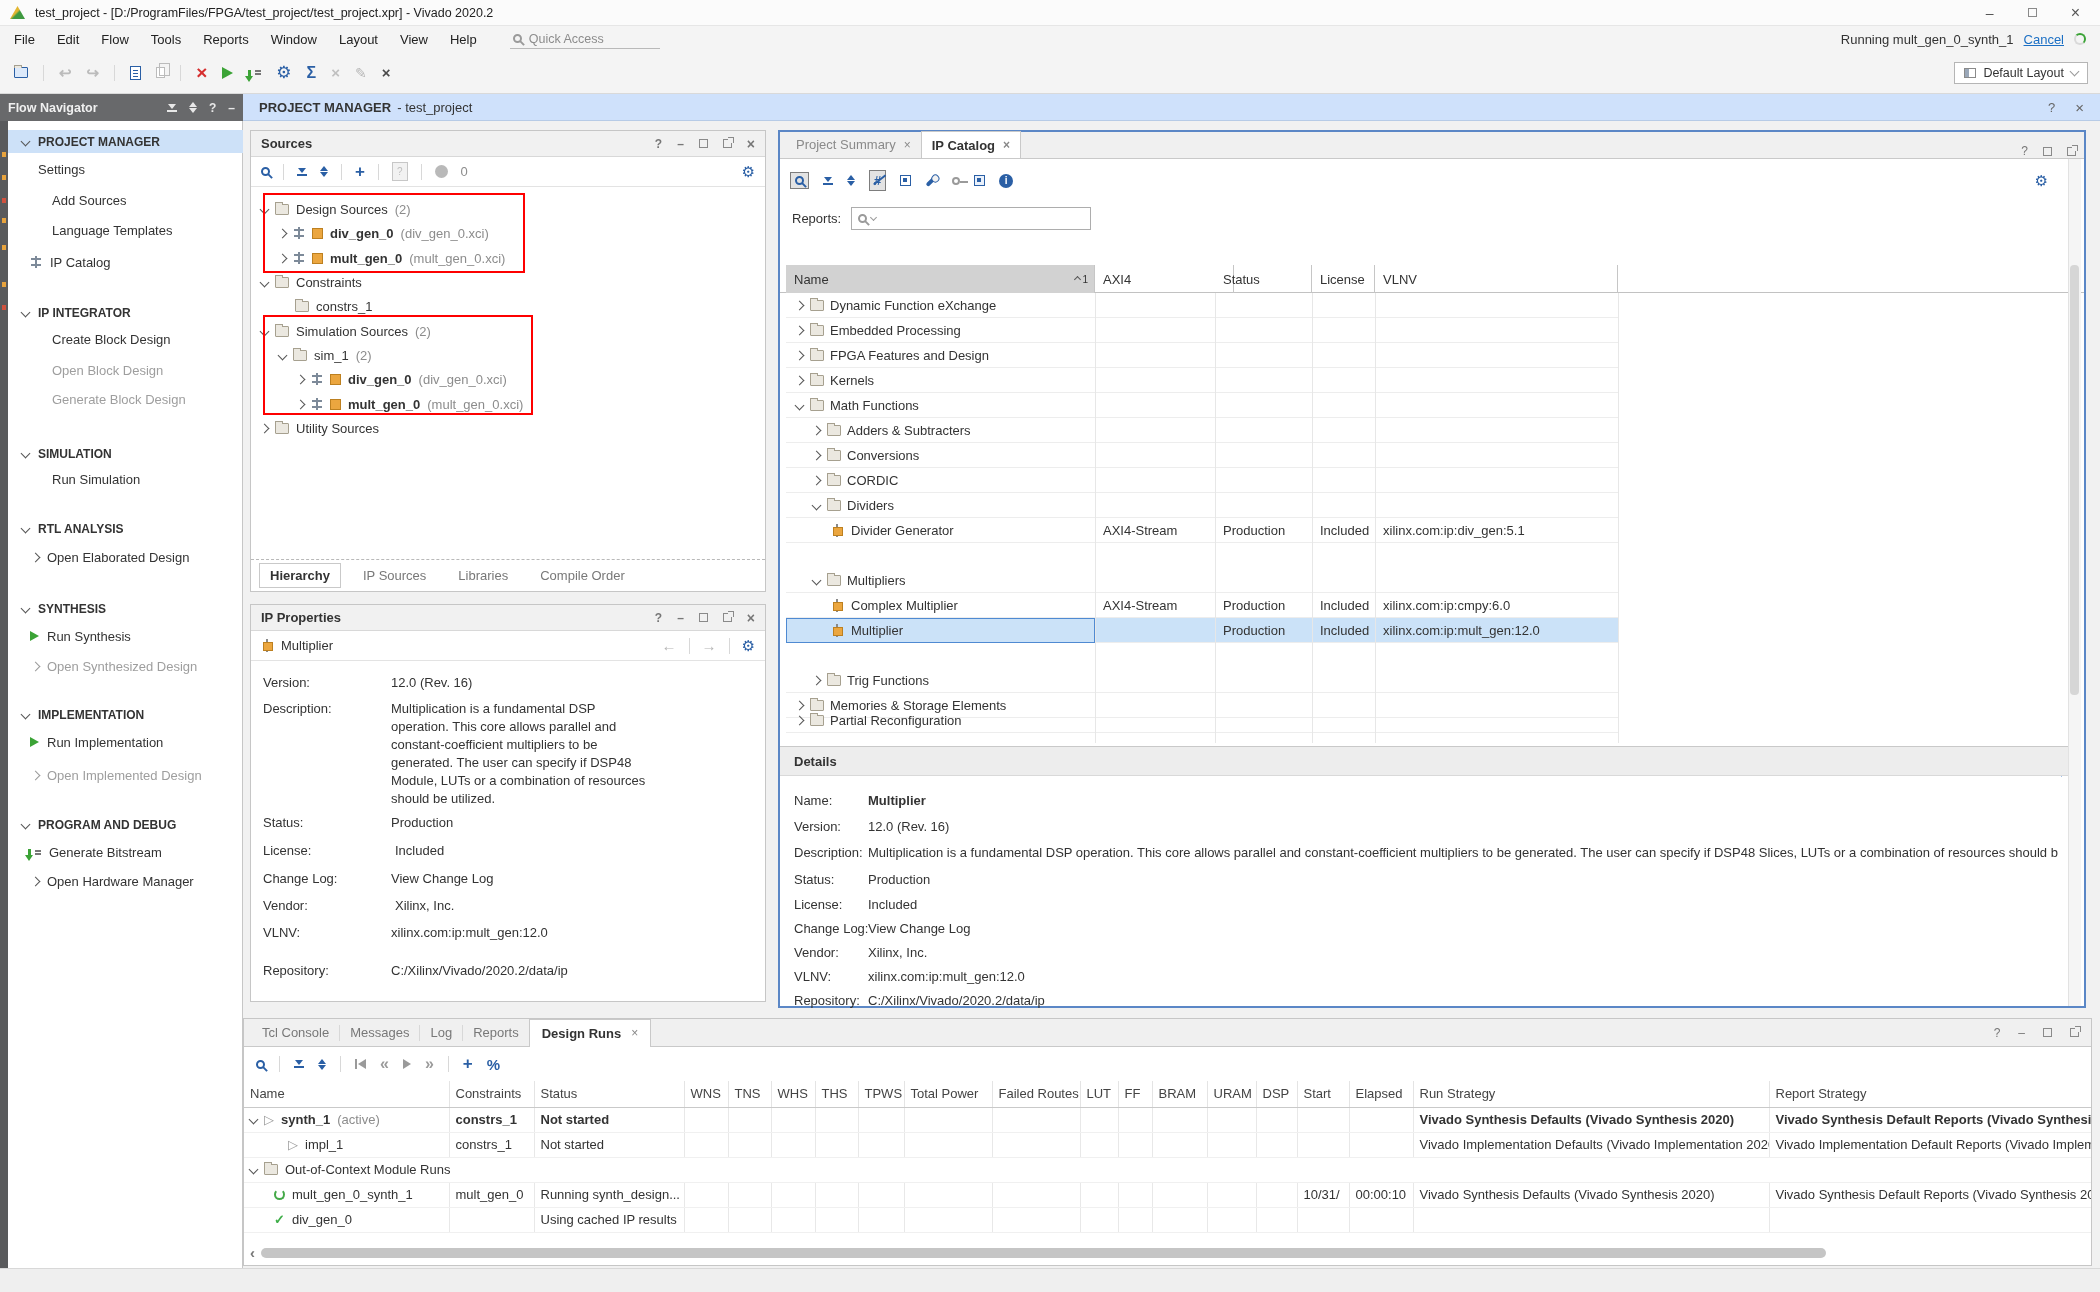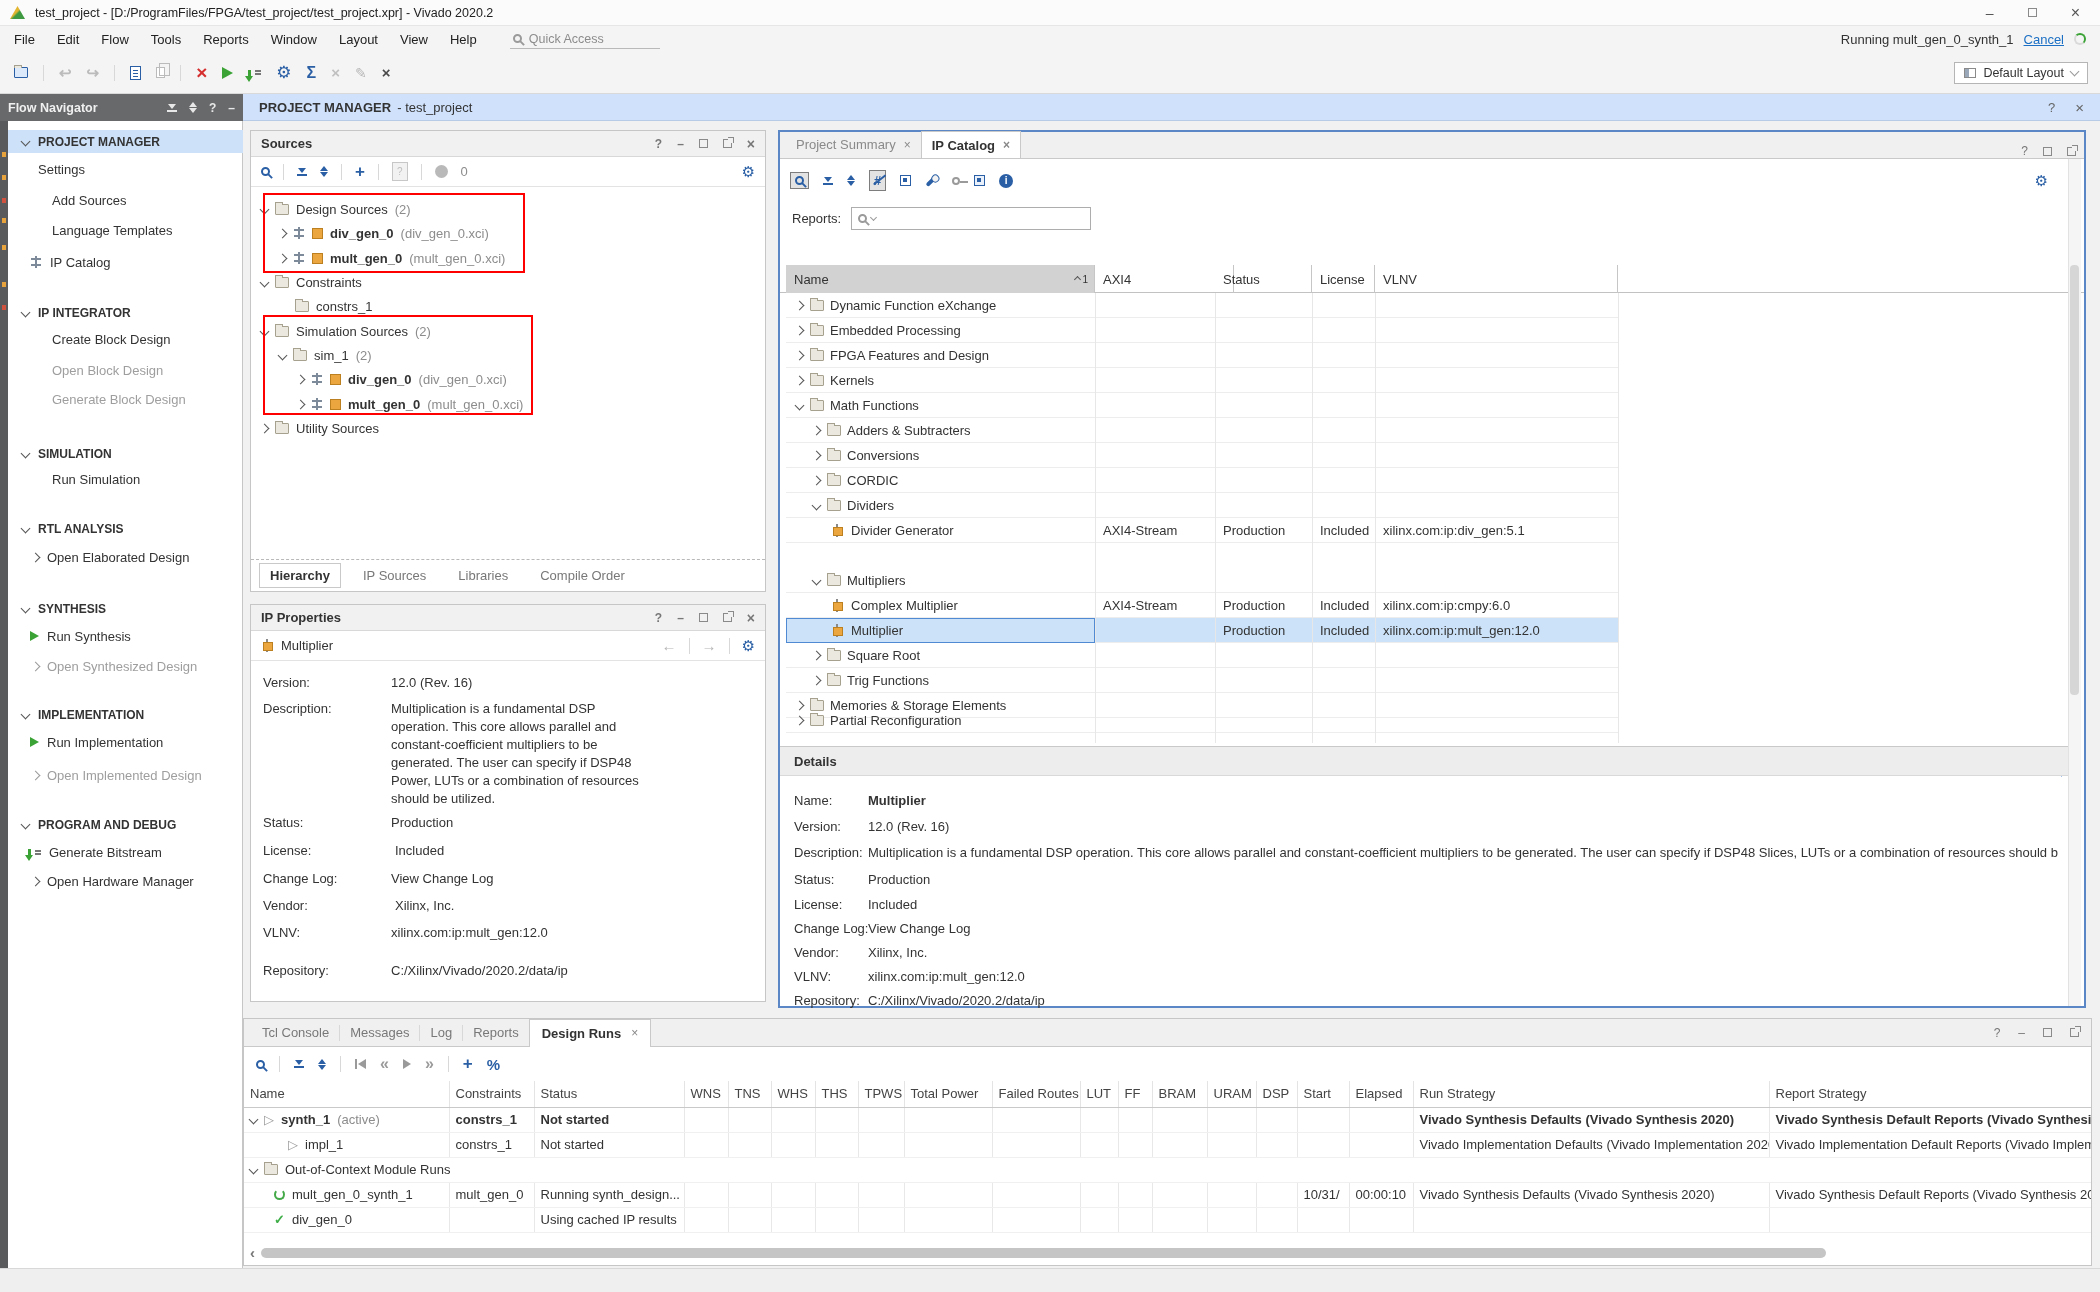--- a/index.html
+++ b/index.html
@@ -437,21 +437,21 @@
       <span class="gear">⚙</span>
     </span>
   </div>
   <span class="dl" style="left:12px;top:70px">Version:</span>
   <span class="dl" style="left:140px;top:70px">12.0 (Rev. 16)</span>
   <span class="dl" style="left:12px;top:96px">Description:</span>
   <span class="dl" style="left:140px;top:96px">Multiplication is a fundamental DSP</span>
   <span class="dl" style="left:140px;top:114px">operation. This core allows parallel and</span>
   <span class="dl" style="left:140px;top:132px">constant-coefficient multipliers to be</span>
   <span class="dl" style="left:140px;top:150px">generated. The user can specify if DSP48</span>
-  <span class="dl" style="left:140px;top:168px">Power, LUTs or a combination of resources</span>
+  <span class="dl" style="left:140px;top:168px">Module, LUTs or a combination of resources</span>
   <span class="dl" style="left:140px;top:186px">should be utilized.</span>
   <span class="dl" style="left:12px;top:210px">Status:</span>
   <span class="dl link" style="left:140px;top:210px">Production</span>
   <span class="dl" style="left:12px;top:238px">License:</span>
   <span class="dl" style="left:144px;top:238px">Included</span>
   <span class="dl" style="left:12px;top:266px">Change Log:</span>
   <span class="dl link" style="left:140px;top:266px">View Change Log</span>
   <span class="dl" style="left:12px;top:293px">Vendor:</span>
   <span class="dl" style="left:144px;top:293px">Xilinx, Inc.</span>
   <span class="dl" style="left:12px;top:320px">VLNV:</span>
@@ -596,25 +596,20 @@
       <span style="left:534px">Included</span>
       <span style="left:597px">xilinx.com:ip:cmpy:6.0</span>
     </div>
   <div class="icrow" style="top:486px;background:#cbe2f8">
       <span class="a" style="left:0;top:0;width:309px;height:25px;border:1px solid #4f8ad2"></span>
       <span class="ipleaf" style="left:45px"></span>
       <span style="left:65px">Multiplier</span>
       <span style="left:437px">Production</span>
       <span style="left:534px">Included</span>
       <span style="left:597px">xilinx.com:ip:mult_gen:12.0</span>
-    </div>
-  <div class="icrow" style="top:511px">
-      <span class="chev r" style="left:27px"></span>
-      <span class="folder" style="left:41px"></span>
-      <span style="left:61px">Square Root</span>
     </div>
   <div class="icrow" style="top:536px">
       <span class="chev r" style="left:27px"></span>
       <span class="folder" style="left:41px"></span>
       <span style="left:61px">Trig Functions</span>
     </div>
   <div class="icrow" style="top:561px">
       <span class="chev r" style="left:10px"></span>
       <span class="folder" style="left:24px"></span>
       <span style="left:44px">Memories &amp; Storage Elements</span>

